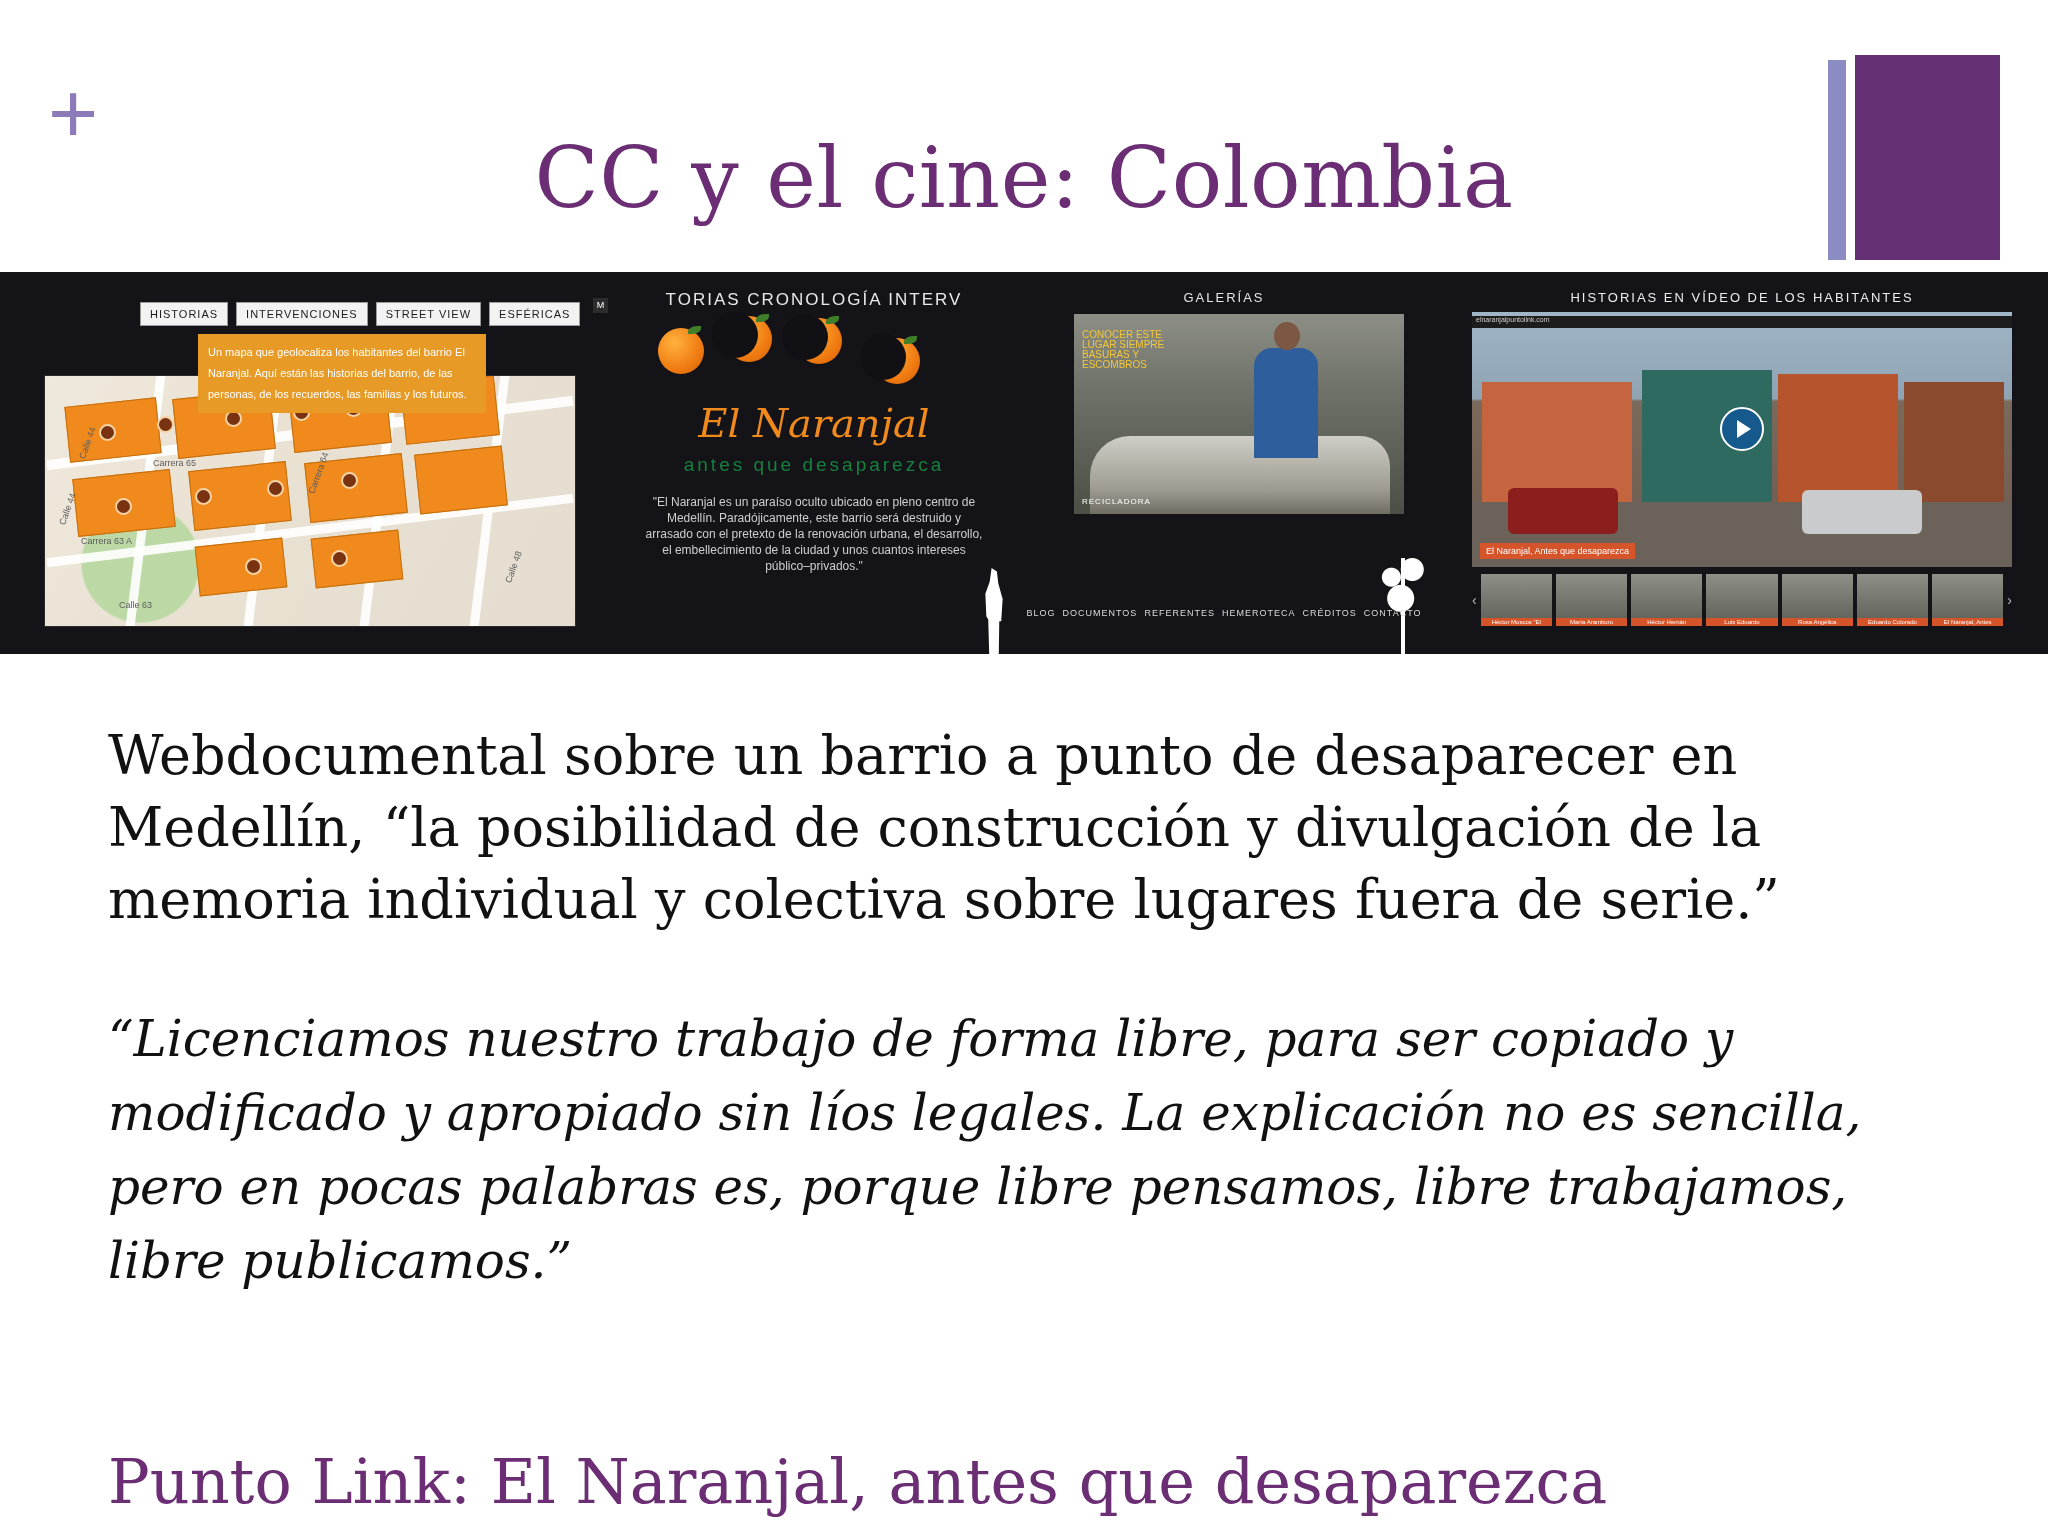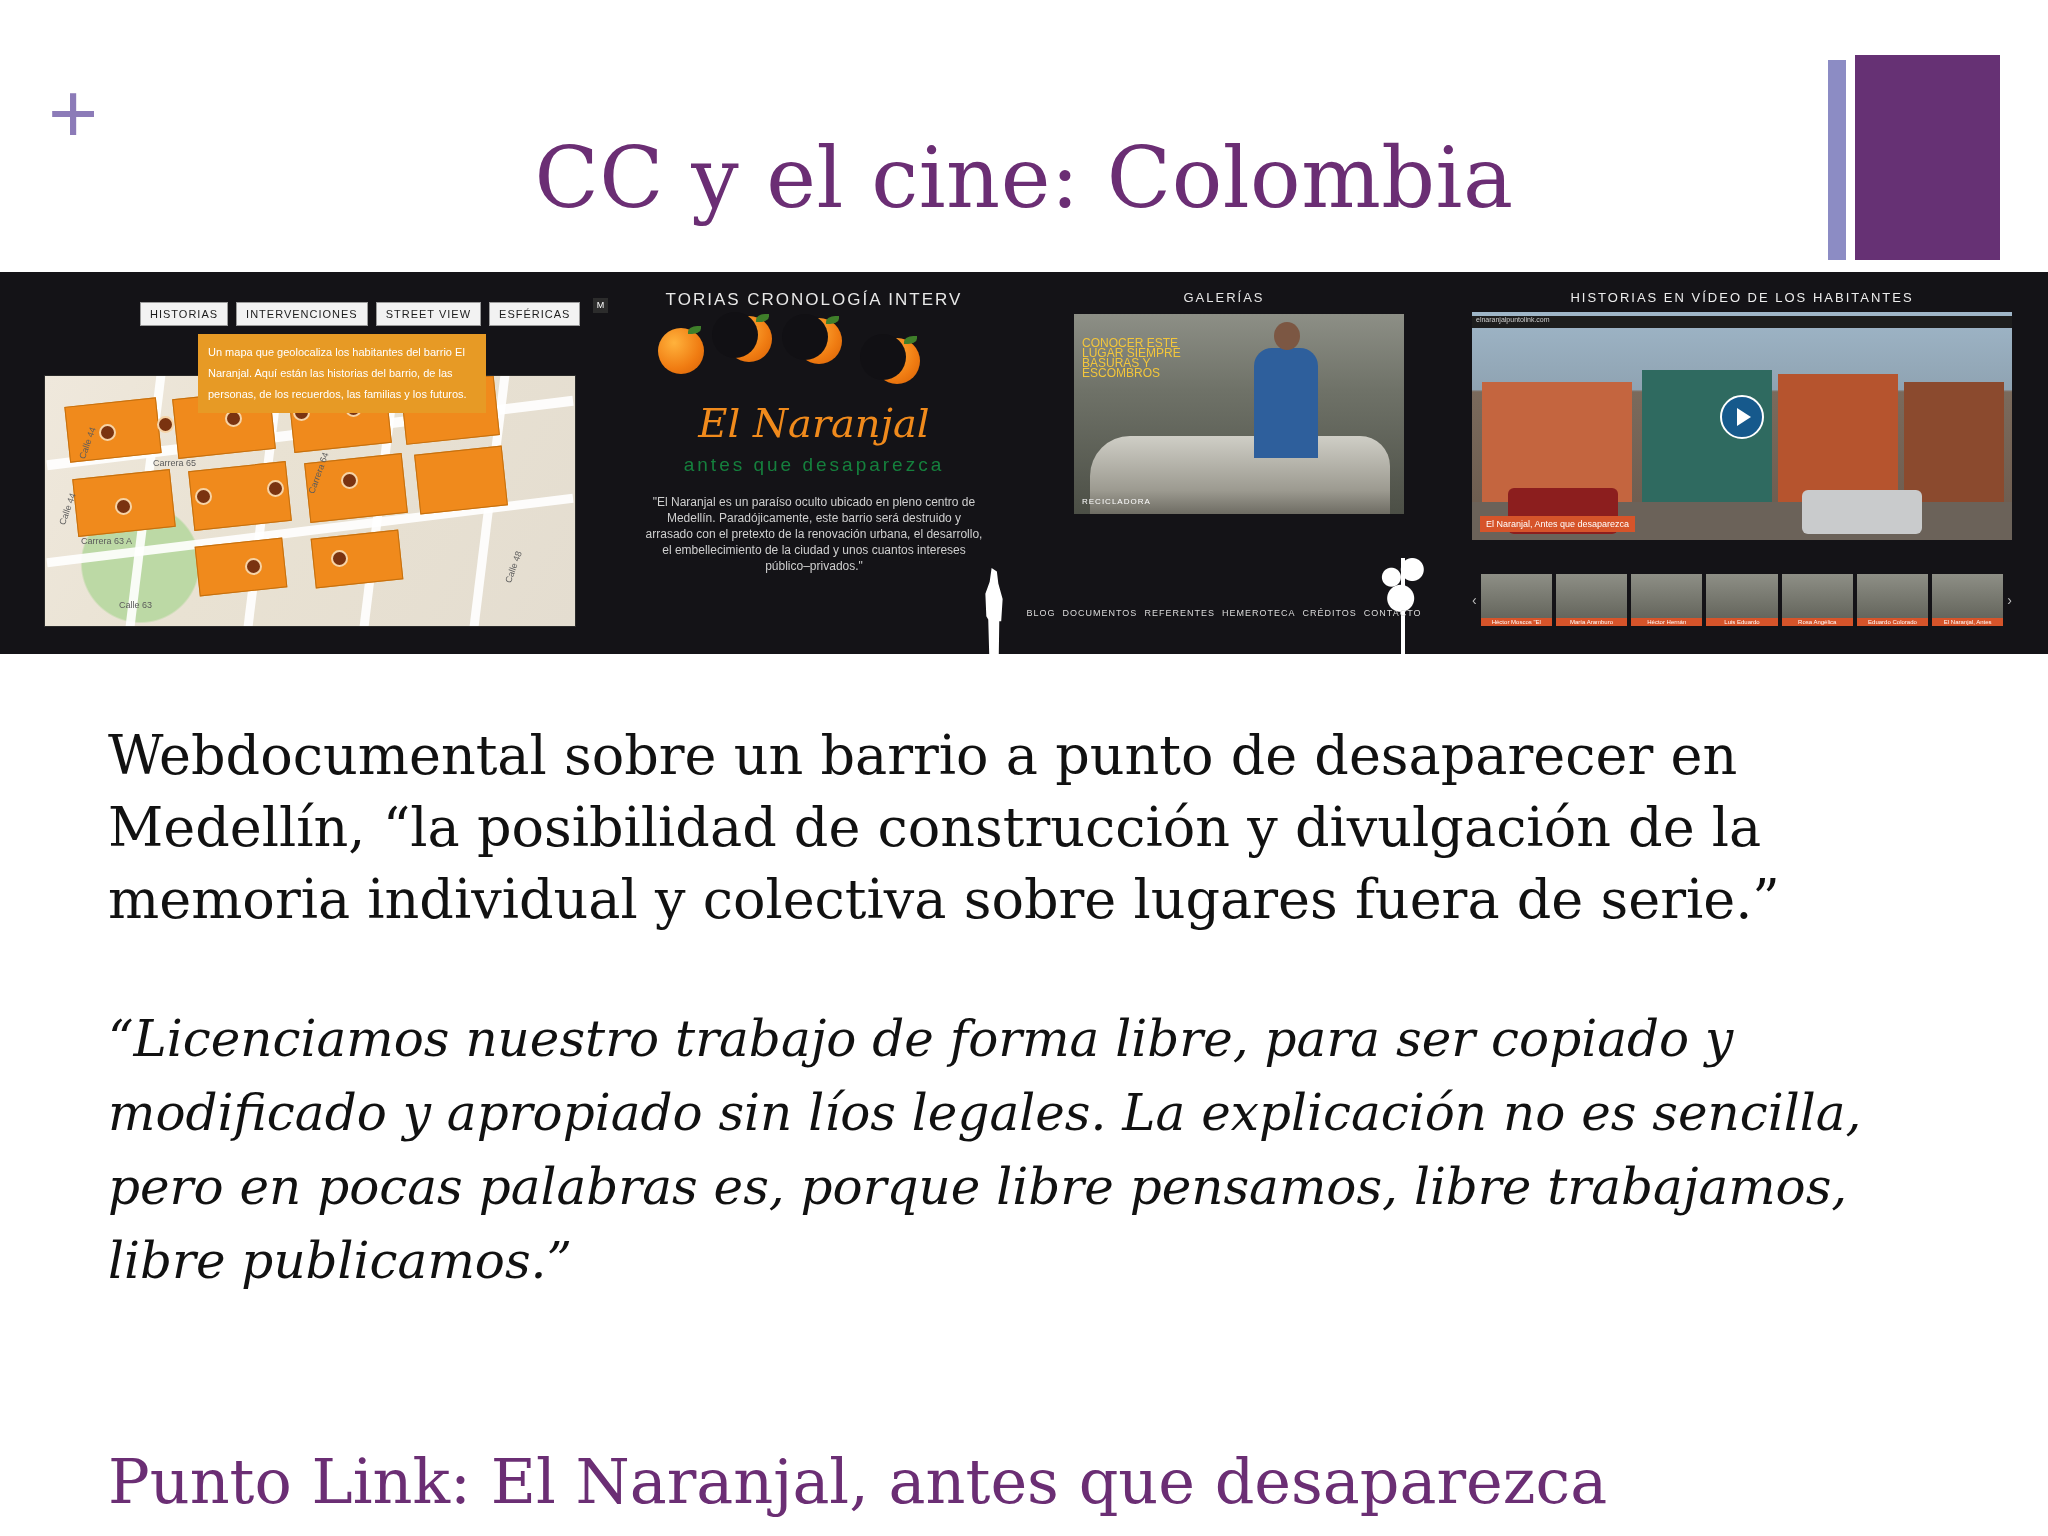--- a/index.html
+++ b/index.html
@@ -266,26 +266,26 @@
     top: 42px;
     left: 62px;
     width: 330px;
     height: 200px;
     background:
       linear-gradient(180deg, #8d8f86 0%, #6f7268 38%, #4c4f46 100%);
     overflow: hidden;
   }
   .p3-capt {
     position: absolute;
-    top: 24px;
+    top: 16px;
     left: 8px;
     width: 110px;
     color: #f3c63b;
     font-family: "Liberation Sans", sans-serif;
-    font-size: 12px;
+    font-size: 10px;
     line-height: 10px;
   }
   .p3-tag {
     position: absolute;
     left: 8px;
     bottom: 8px;
     color: #ffffff;
     font-family: "Liberation Sans", sans-serif;
     font-size: 8px;
     letter-spacing: 1px;
@@ -354,21 +354,21 @@
     font-family: "Liberation Sans", sans-serif;
     font-size: 13px;
     letter-spacing: 2px;
     z-index: 4;
   }
   .p4-video {
     position: absolute;
     top: 40px;
     left: 36px;
     width: 540px;
-    height: 228px;
+    height: 255px;
     background: linear-gradient(180deg,#9fb6c8 0%, #8fa3b2 34%, #7a6a5c 35%, #6b5a4d 100%);
     overflow: hidden;
   }
   .p4-bar {
     position: absolute;
     top: 4px;
     left: 0;
     width: 100%;
     height: 12px;
     background: #1d1d1d;

